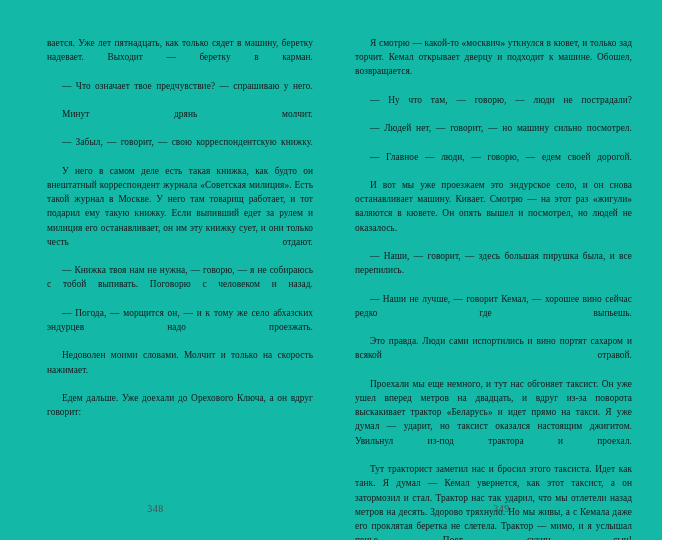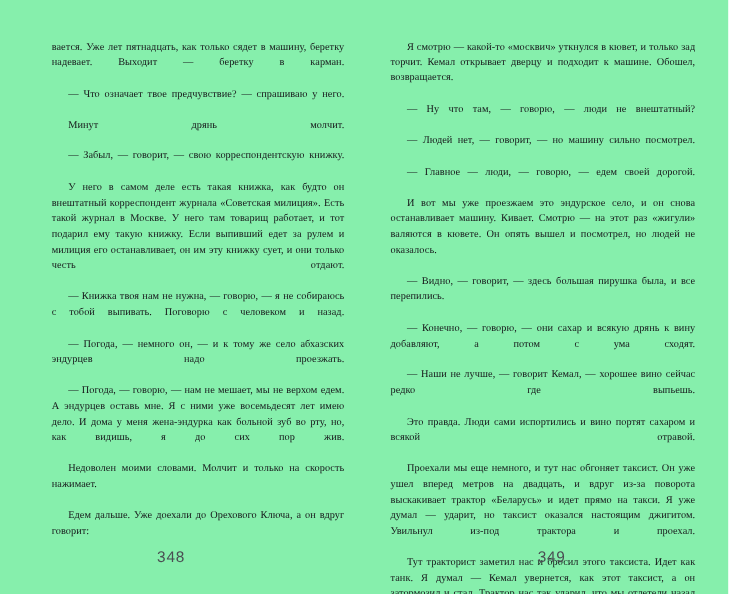--- a/index.html
+++ b/index.html
@@ -4,21 +4,21 @@
 <style>
   html, body {
     margin: 0;
     padding: 0;
     background: #ffffff;
   }
   #page {
     position: relative;
     width: 674px;
     height: 540px;
-    background: #86efac;
+    background: #14b8a6;
     overflow: hidden;
     font-family: "Liberation Serif", "DejaVu Serif", serif;
   }
   .spread {
     position: absolute;
     inset: 0;
     display: flex;
   }
   .book-page {
     position: relative;
@@ -55,24 +55,24 @@
     display: inline-block;
     width: 100%;
   }
   
   .folio {
     position: absolute;
     bottom: 26px;
     left: 0;
     right: 0;
     text-align: center;
-    font-size: 14px;
+    font-size: 10px;
     color: #4a4d52;
     letter-spacing: 0.05em;
-    font-family: Liberation Sans, sans-serif;
+    font-family: Liberation Serif, serif;
   }
   .page-left .folio  { padding-right: 26px; }
   .page-right .folio { padding-right: 8px; }
 
   
   .scan-edge {
     position: absolute;
     top: 0;
     right: 0;
     width: 12px;
@@ -88,38 +88,36 @@
   <div class="spread">
 
     <div class="book-page page-left">
       <div class="text-column">
         <p class="cont">вается. Уже лет пятнадцать, как только сядет в машину, беретку надевает. Выходит — беретку в карман.</p>
         <p>— Что означает твое предчувствие? — спрашиваю у него.</p>
         <p>Минут дрянь молчит.</p>
         <p>— Забыл, — говорит, — свою корреспондентскую книжку.</p>
         <p>У него в самом деле есть такая книжка, как будто он внештатный корреспондент журнала «Советская милиция». Есть такой журнал в Москве. У него там товарищ работает, и тот подарил ему такую книжку. Если выпивший едет за рулем и милиция его останавливает, он им эту книжку сует, и они только честь отдают.</p>
         <p>— Книжка твоя нам не нужна, — говорю, — я не собираюсь с тобой выпивать. Поговорю с человеком и назад.</p>
-        <p>— Погода, — немного он, — и к тому же село абхазских эндурцев надо проезжать.</p>
-        <p>— Погода, — говорю, — нам не мешает, мы не верхом едем. А эндурцев оставь мне. Я с ними уже восемьдесят лет имею дело. И дома у меня жена-эндурка как больной зуб во рту, но, как видишь, я до сих пор жив.</p>
+        <p>— Погода, — морщится он, — и к тому же село абхазских эндурцев надо проезжать.</p>
         <p>Недоволен моими словами. Молчит и только на скорость нажимает.</p>
         <p>Едем дальше. Уже доехали до Орехового Ключа, а он вдруг говорит:</p>
 
       </div>
       <div class="folio">348</div>
     </div>
 
     <div class="book-page page-right">
       <div class="text-column">
         <p>Я смотрю — какой-то «москвич» уткнулся в кювет, и только зад торчит. Кемал открывает дверцу и подходит к машине. Обошел, возвращается.</p>
-        <p>— Ну что там, — говорю, — люди не внештатный?</p>
+        <p>— Ну что там, — говорю, — люди не пострадали?</p>
         <p>— Людей нет, — говорит, — но машину сильно посмотрел.</p>
         <p>— Главное — люди, — говорю, — едем своей дорогой.</p>
         <p>И вот мы уже проезжаем это эндурское село, и он снова останавливает машину. Кивает. Смотрю — на этот раз «жигули» валяются в кювете. Он опять вышел и посмотрел, но людей не оказалось.</p>
-        <p>— Видно, — говорит, — здесь большая пирушка была, и все перепились.</p>
-        <p>— Конечно, — говорю, — они сахар и всякую дрянь к вину добавляют, а потом с ума сходят.</p>
+        <p>— Наши, — говорит, — здесь большая пирушка была, и все перепились.</p>
         <p>— Наши не лучше, — говорит Кемал, — хорошее вино сейчас редко где выпьешь.</p>
         <p>Это правда. Люди сами испортились и вино портят сахаром и всякой отравой.</p>
         <p>Проехали мы еще немного, и тут нас обгоняет таксист. Он уже ушел вперед метров на двадцать, и вдруг из-за поворота выскакивает трактор «Беларусь» и идет прямо на такси. Я уже думал — ударит, но таксист оказался настоящим джигитом. Увильнул из-под трактора и проехал.</p>
         <p>Тут тракторист заметил нас и бросил этого таксиста. Идет как танк. Я думал — Кемал увернется, как этот таксист, а он затормозил и стал. Трактор нас так ударил, что мы отлетели назад метров на десять. Здорово тряхнуло. Но мы живы, а с Кемала даже его проклятая беретка не слетела. Трактор — мимо, и я услышал пенье. Поет, сукин сын!</p>
 
       </div>
       <div class="folio">349</div>
     </div>
 
   </div>

